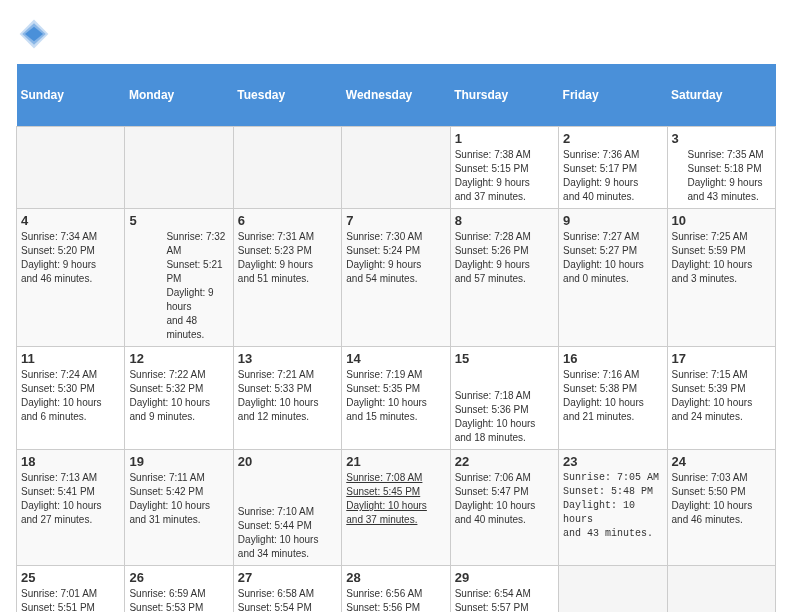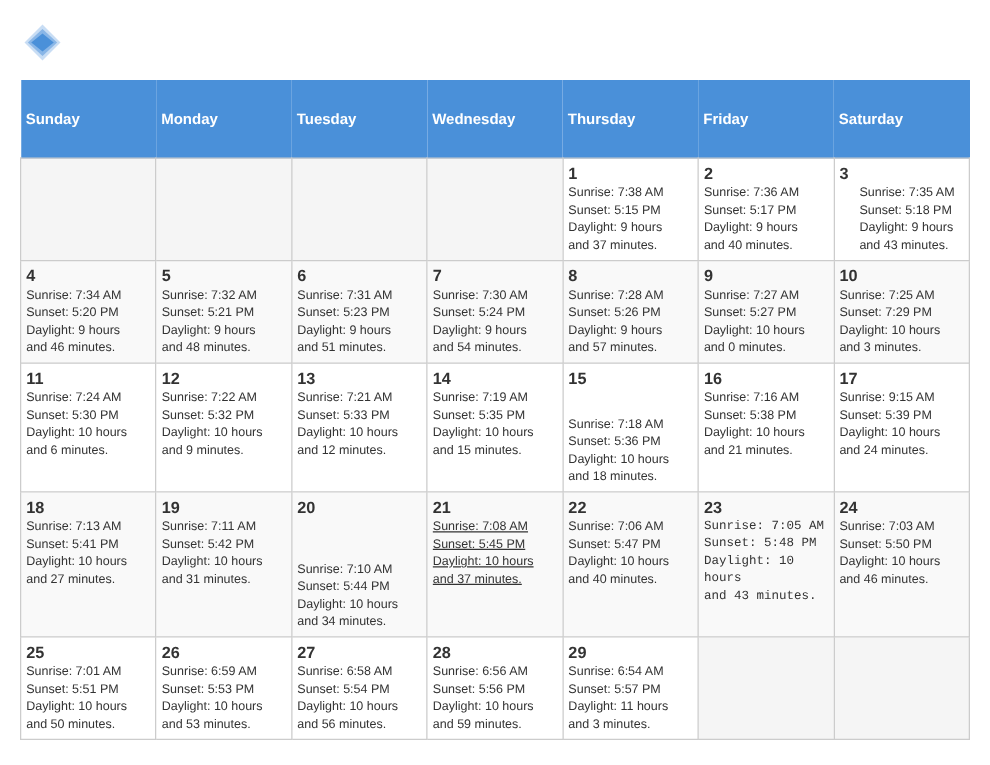--- a/index.html
+++ b/index.html
@@ -155,21 +155,21 @@
       <tr>
         <td>
           <span class="day-number">4</span>
           <div class="day-info" style="white-space: pre-line;">Sunrise: 7:34 AM
 Sunset: 5:20 PM
 Daylight: 9 hours
 and 46 minutes.</div>
         </td>
         <td>
           <span class="day-number">5</span>
-          <div class="day-info" style="white-space: pre-line;">Sunrise: 7:32 AM
+          <div class="day-info" style="white-space: pre-line; margin-left: 37px;">Sunrise: 7:32 AM
 Sunset: 5:21 PM
 Daylight: 9 hours
 and 48 minutes.</div>
         </td>
         <td>
           <span class="day-number">6</span>
           <div class="day-info" style="white-space: pre-line;">Sunrise: 7:31 AM
 Sunset: 5:23 PM
 Daylight: 9 hours
 and 51 minutes.</div>
@@ -191,21 +191,21 @@
         <td>
           <span class="day-number">9</span>
           <div class="day-info" style="white-space: pre-line;">Sunrise: 7:27 AM
 Sunset: 5:27 PM
 Daylight: 10 hours
 and 0 minutes.</div>
         </td>
         <td>
           <span class="day-number">10</span>
           <div class="day-info" style="white-space: pre-line;">Sunrise: 7:25 AM
-Sunset: 7:29 PM
+Sunset: 5:59 PM
 Daylight: 10 hours
 and 3 minutes.</div>
         </td>
       </tr>
       <tr>
         <td>
           <span class="day-number">11</span>
           <div class="day-info" style="white-space: pre-line;">Sunrise: 7:24 AM
 Sunset: 5:30 PM
 Daylight: 10 hours
@@ -241,21 +241,21 @@
         </td>
         <td>
           <span class="day-number">16</span>
           <div class="day-info" style="white-space: pre-line;">Sunrise: 7:16 AM
 Sunset: 5:38 PM
 Daylight: 10 hours
 and 21 minutes.</div>
         </td>
         <td>
           <span class="day-number">17</span>
-          <div class="day-info" style="white-space: pre-line;">Sunrise: 9:15 AM
+          <div class="day-info" style="white-space: pre-line;">Sunrise: 7:15 AM
 Sunset: 5:39 PM
 Daylight: 10 hours
 and 24 minutes.</div>
         </td>
       </tr>
       <tr>
         <td>
           <span class="day-number">18</span>
           <div class="day-info" style="white-space: pre-line;">Sunrise: 7:13 AM
 Sunset: 5:41 PM

